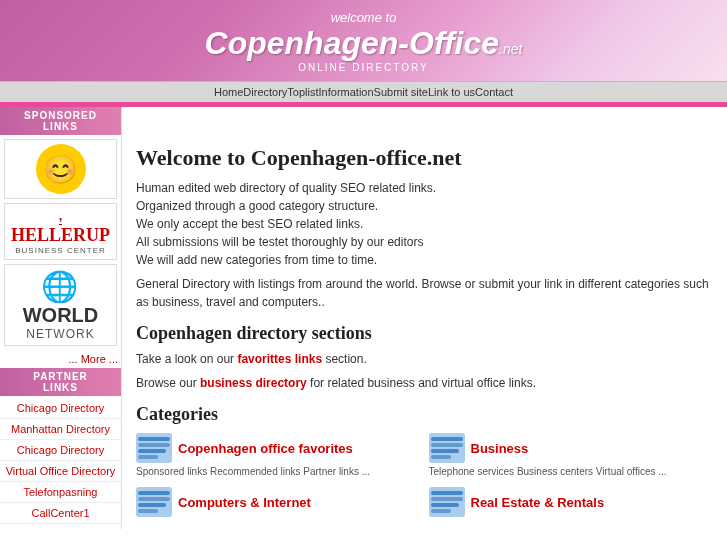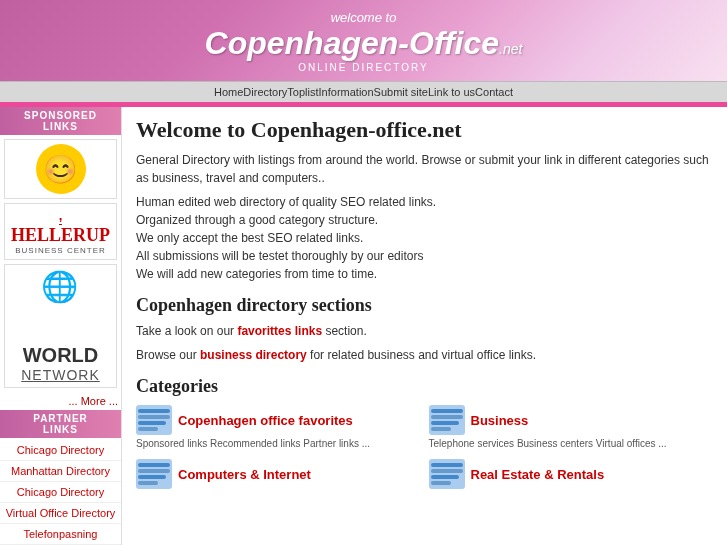--- a/index.html
+++ b/index.html
@@ -97,27 +97,25 @@
     }
     .sidebar-ad .hellerup-sub {
       font-size: 8px;
       color: #555;
       letter-spacing: 1px;
     }
     .sidebar-ad .world-logo {
       font-size: 20px;
       font-weight: bold;
       color: #333;
-      margin-top: 40px;
     }
     .sidebar-ad .world-sub {
-      font-size: 14px;
+      font-size: 12px;
       color: #555;
       letter-spacing: 1px;
-      text-decoration: underline;
     }
     .globe-icon {
       font-size: 30px;
     }
     .more-link {
       text-align: right;
       padding: 3px;
       font-size: 11px;
       color: #a00;
       cursor: pointer;
@@ -140,20 +138,21 @@
     #content {
       flex: 1;
       padding: 10px 14px;
     }
     #content h1 {
       font-size: 22px;
       font-weight: bold;
       color: #222;
       margin-bottom: 8px;
       font-family: Georgia, serif;
+      margin-top: 28px;
     }
     #content h2 {
       font-size: 18px;
       font-weight: bold;
       color: #222;
       margin: 12px 0 6px 0;
       font-family: Georgia, serif;
     }
     #content p {
       font-size: 12px;
@@ -250,35 +249,36 @@
 
     <div class="more-link">... More ...</div>
 
     <div class="sidebar-section-title">PARTNER LINKS</div>
     <div class="partner-links-items">
       <a class="partner-link-item">Chicago Directory</a>
       <a class="partner-link-item">Manhattan Directory</a>
       <a class="partner-link-item">Chicago Directory</a>
       <a class="partner-link-item">Virtual Office Directory</a>
       <a class="partner-link-item">Telefonpasning</a>
+      <a class="partner-link-item">CallCenter1</a>
     </div>
   </div>
 
   <div id="content">
     <h1>Welcome to Copenhagen-office.net</h1>
-
-    <p>General Directory with listings from around the world. Browse or submit your link in different categories such as business, travel and computers..</p>
 
     <p>
       Human edited web directory of quality SEO related links.<br>
       Organized through a good category structure.<br>
       We only accept the best SEO related links.<br>
       All submissions will be testet thoroughly by our editors<br>
       We will add new categories from time to time.
     </p>
+
+    <p>General Directory with listings from around the world. Browse or submit your link in different categories such as business, travel and computers..</p>
 
     <h2>Copenhagen directory sections</h2>
 
     <p>
       Take a look on our <a href="#" class="highlight-link">favorittes links</a> section.
     </p>
 
     <p>
       Browse our <a href="#" class="highlight-link2">business directory</a> for related business and virtual office links.
     </p>

